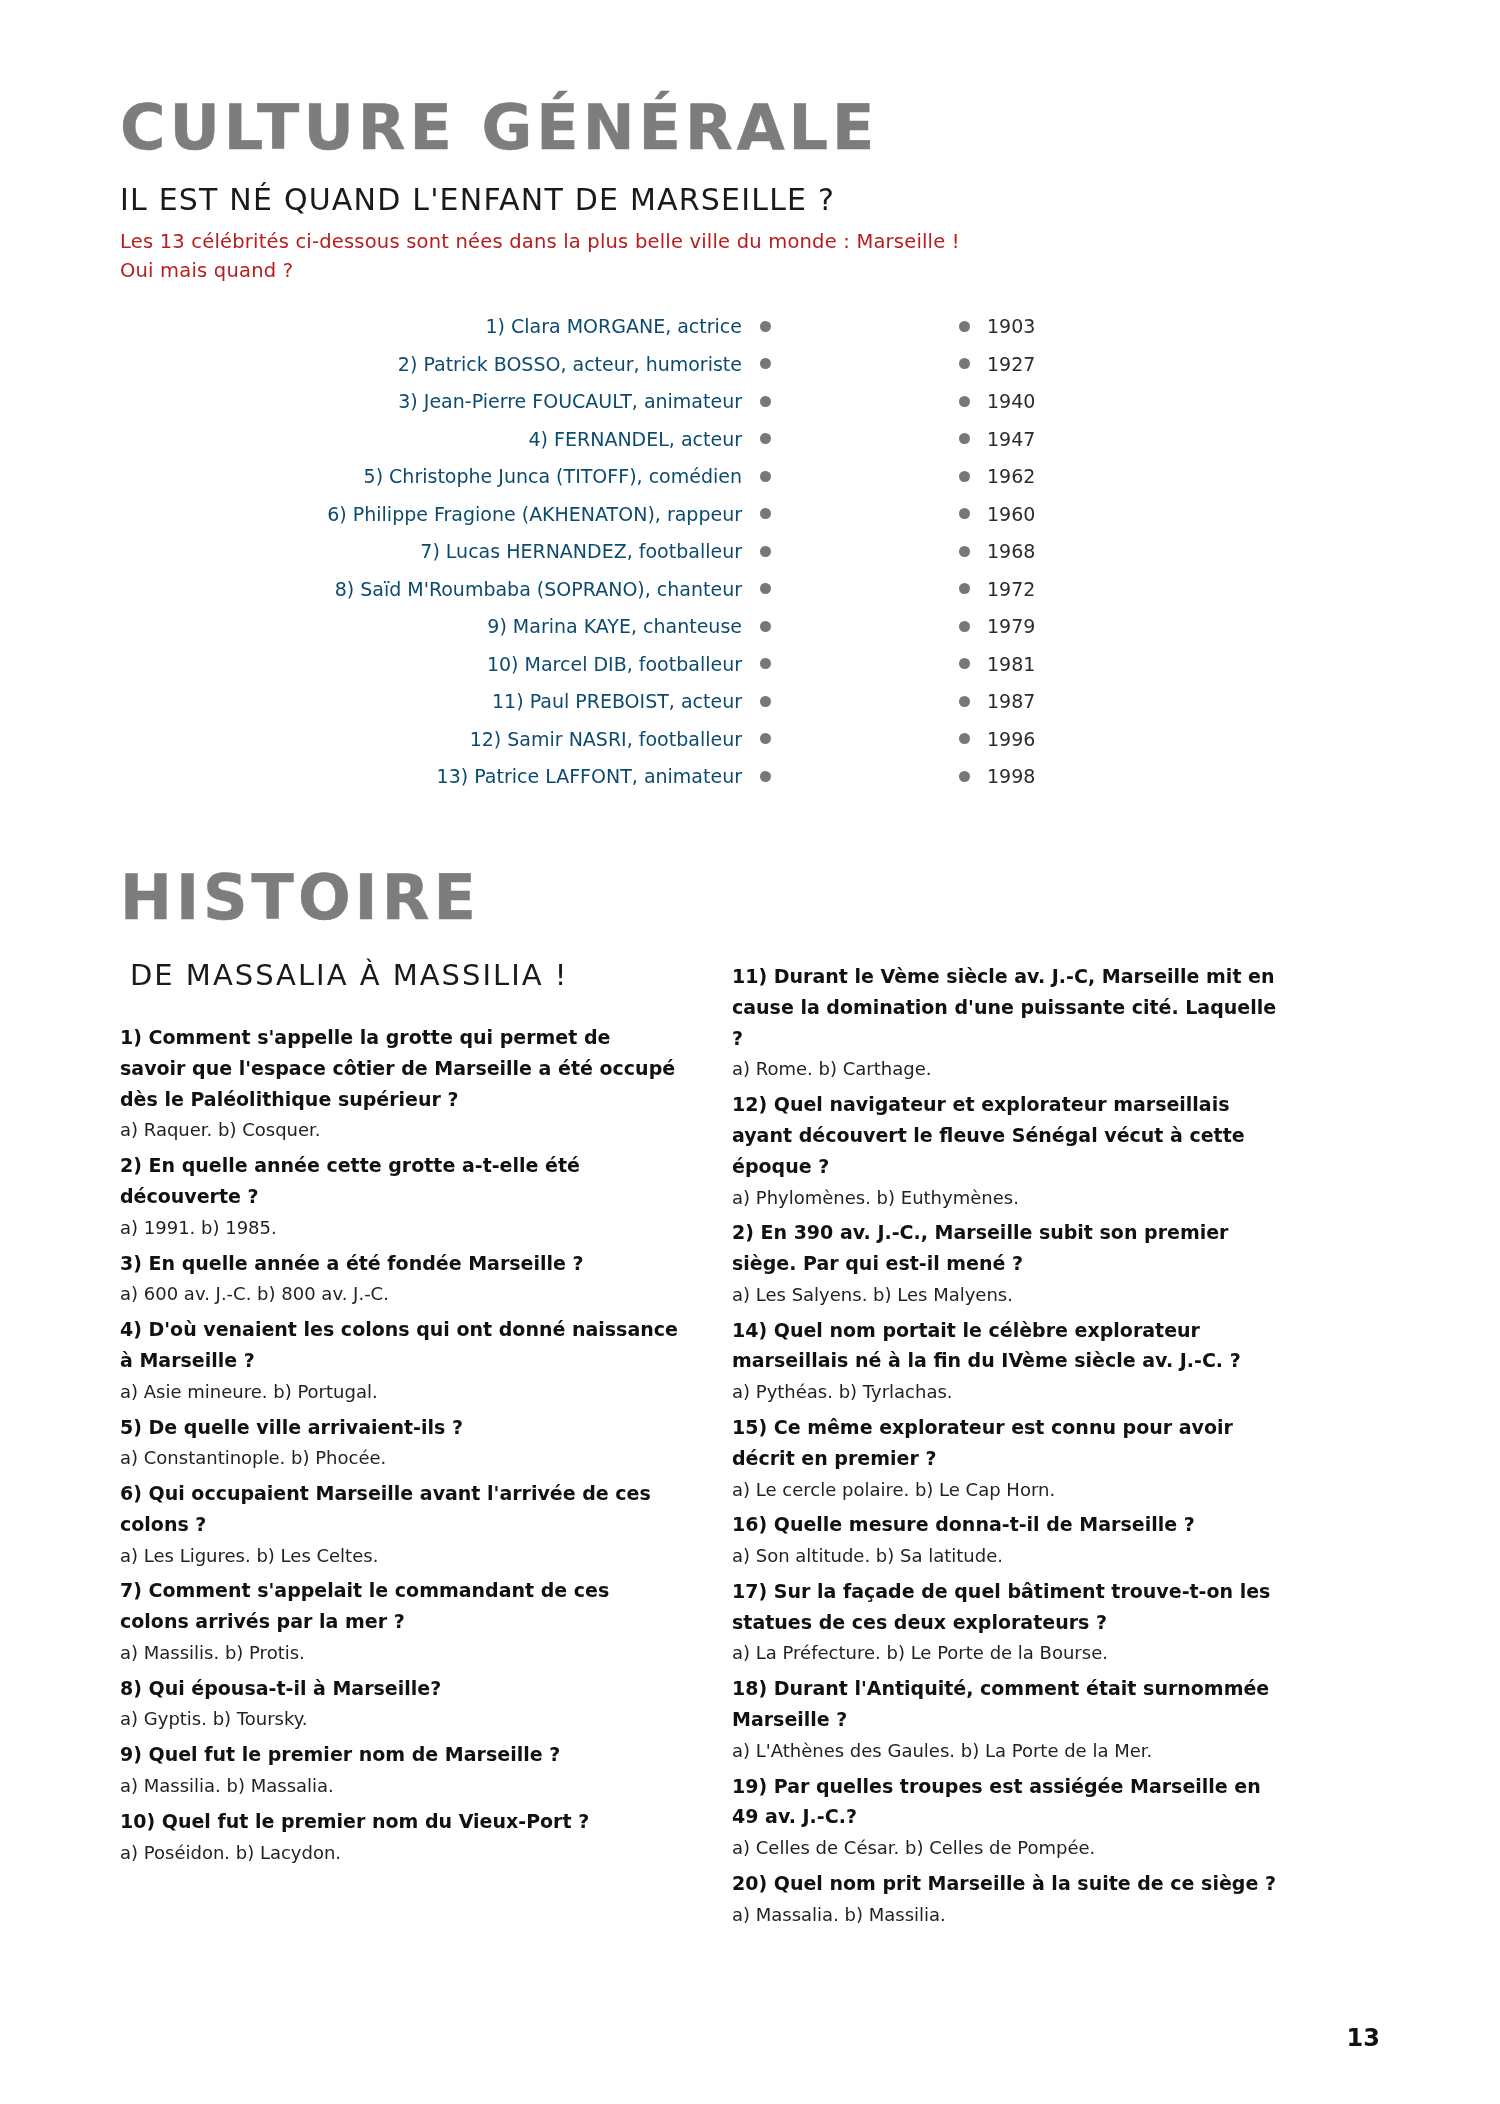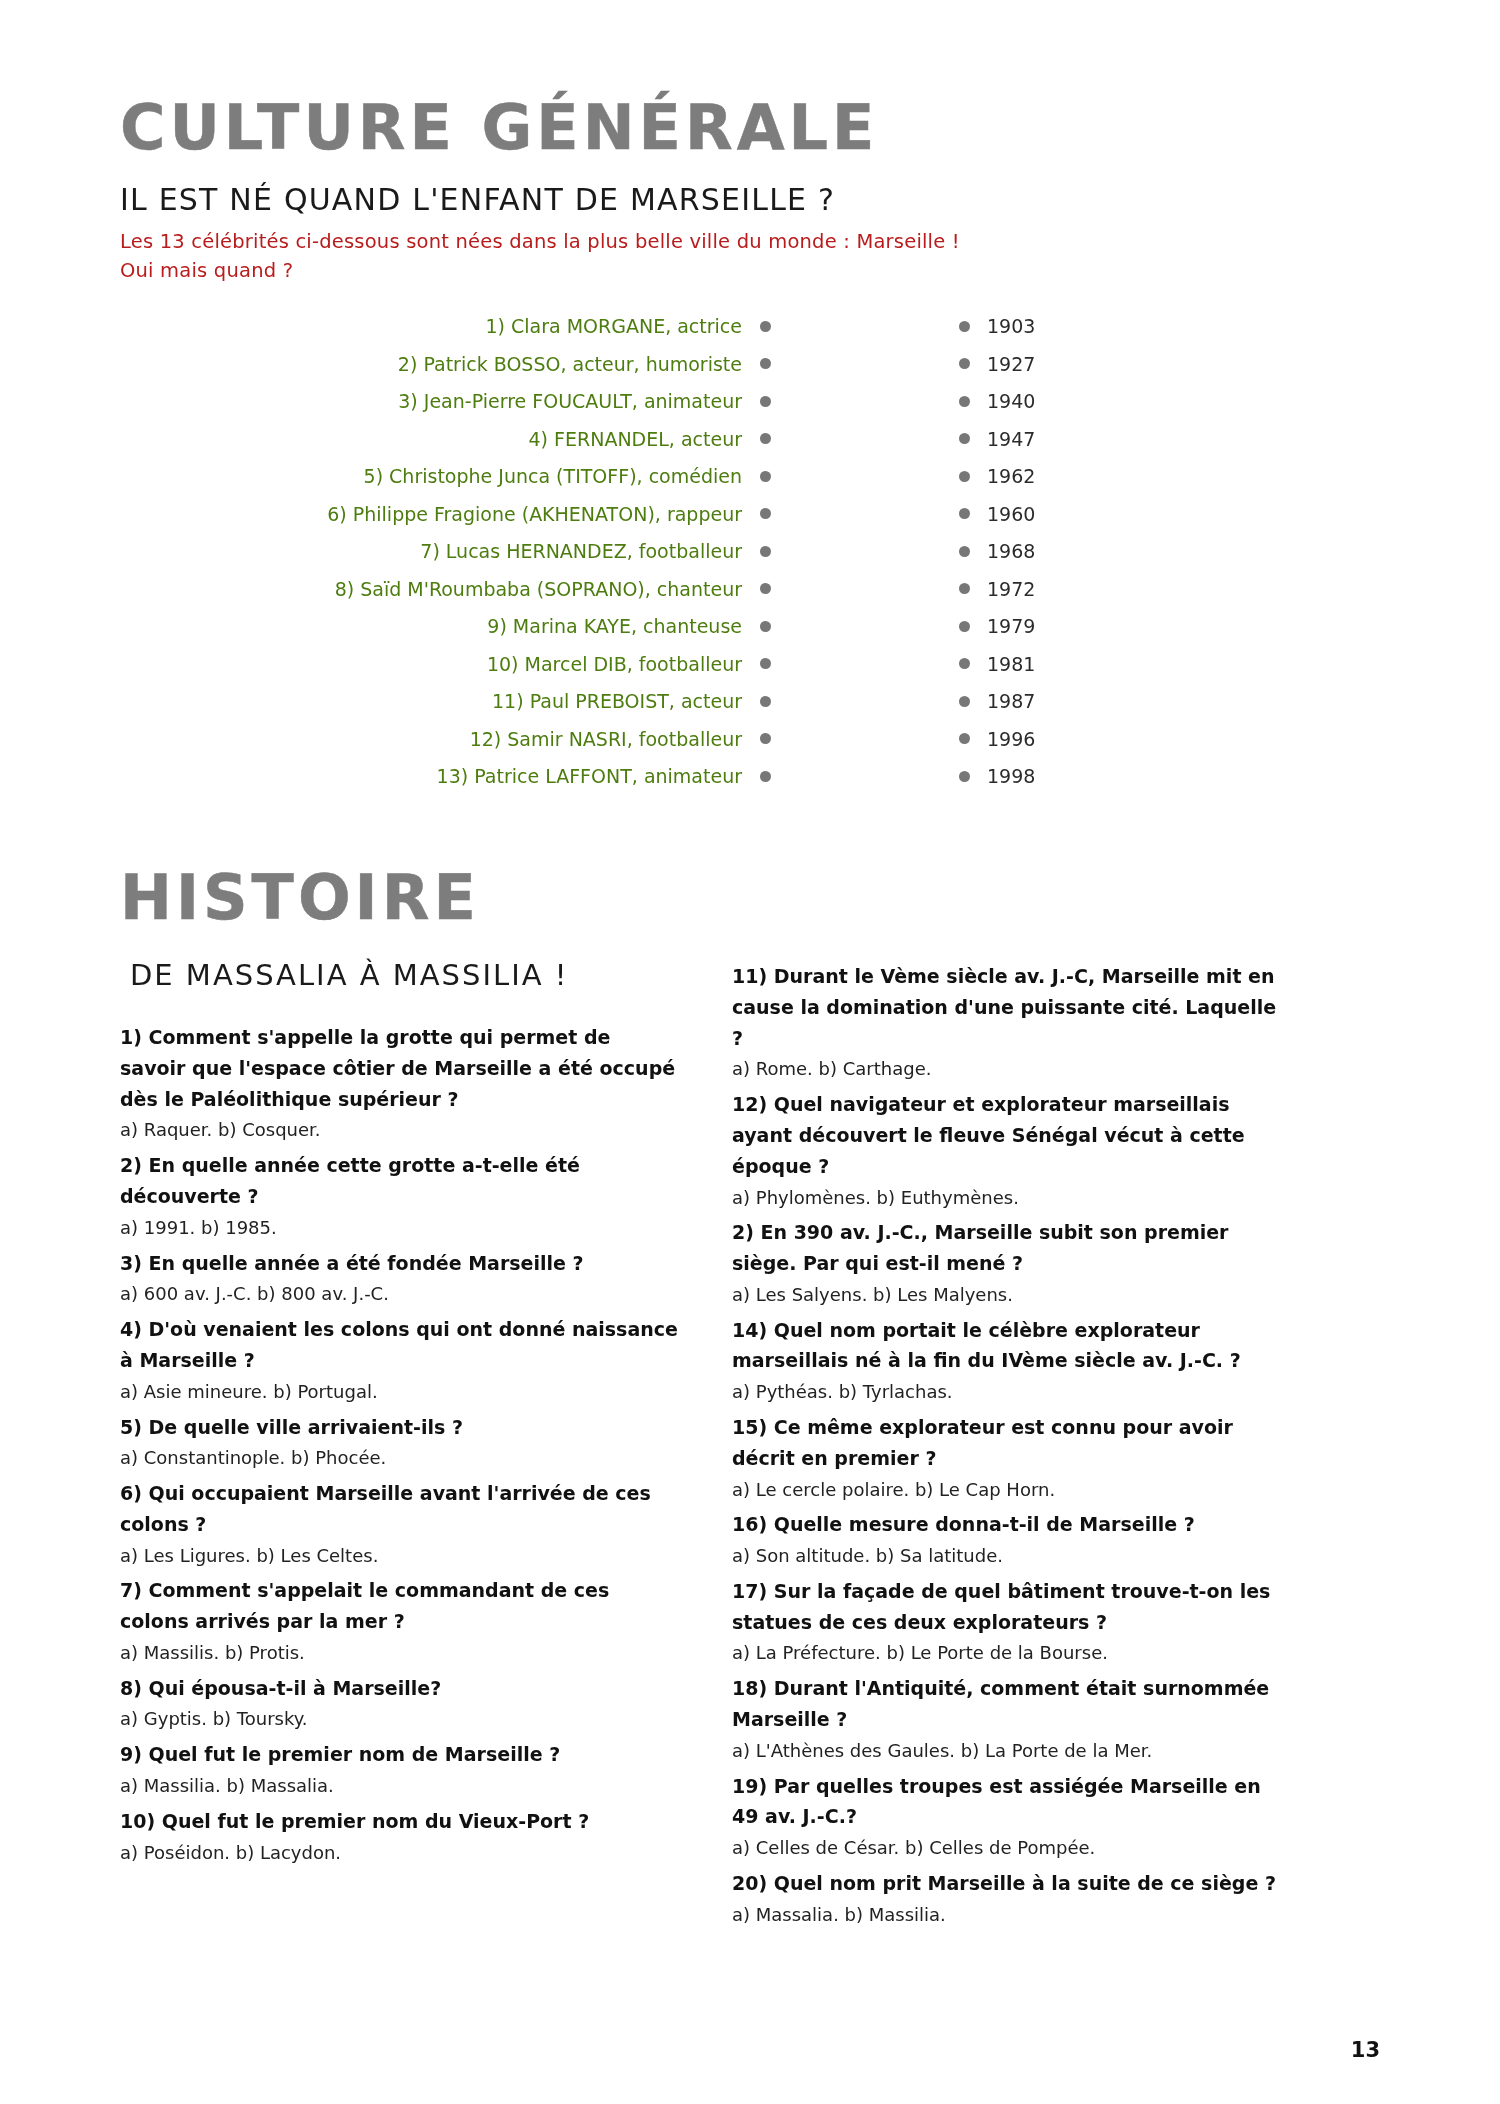--- a/index.html
+++ b/index.html
@@ -62,21 +62,21 @@
   }
   .match-row {
     display: flex;
     align-items: center;
     height: 37.5px;
   }
   .match-left {
     width: 640px;
     text-align: right;
     font-size: 19px;
-    color: #4d7c0f;
+    color: #0c4a6e;
     padding-right: 18px;
     box-sizing: border-box;
     white-space: nowrap;
   }
   .dot {
     width: 11px;
     height: 11px;
     border-radius: 50%;
     background: #777777;
     flex: 0 0 auto;
@@ -123,22 +123,22 @@
     letter-spacing: 2px;
     margin: 6px 0 30px 0;
     padding-left: 10px;
   }
   .spacer-hist {
     height: 70px;
   }
   .page-number {
     position: absolute;
     right: 120px;
-    bottom: 42px;
-    font-size: 21px;
+    bottom: 52px;
+    font-size: 24px;
     font-weight: bold;
     color: #111;
   }
 </style>
 </head>
 <body>
 
 <div class="page">
 
   <h1 class="section-heading">CULTURE GÉNÉRALE</h1>

